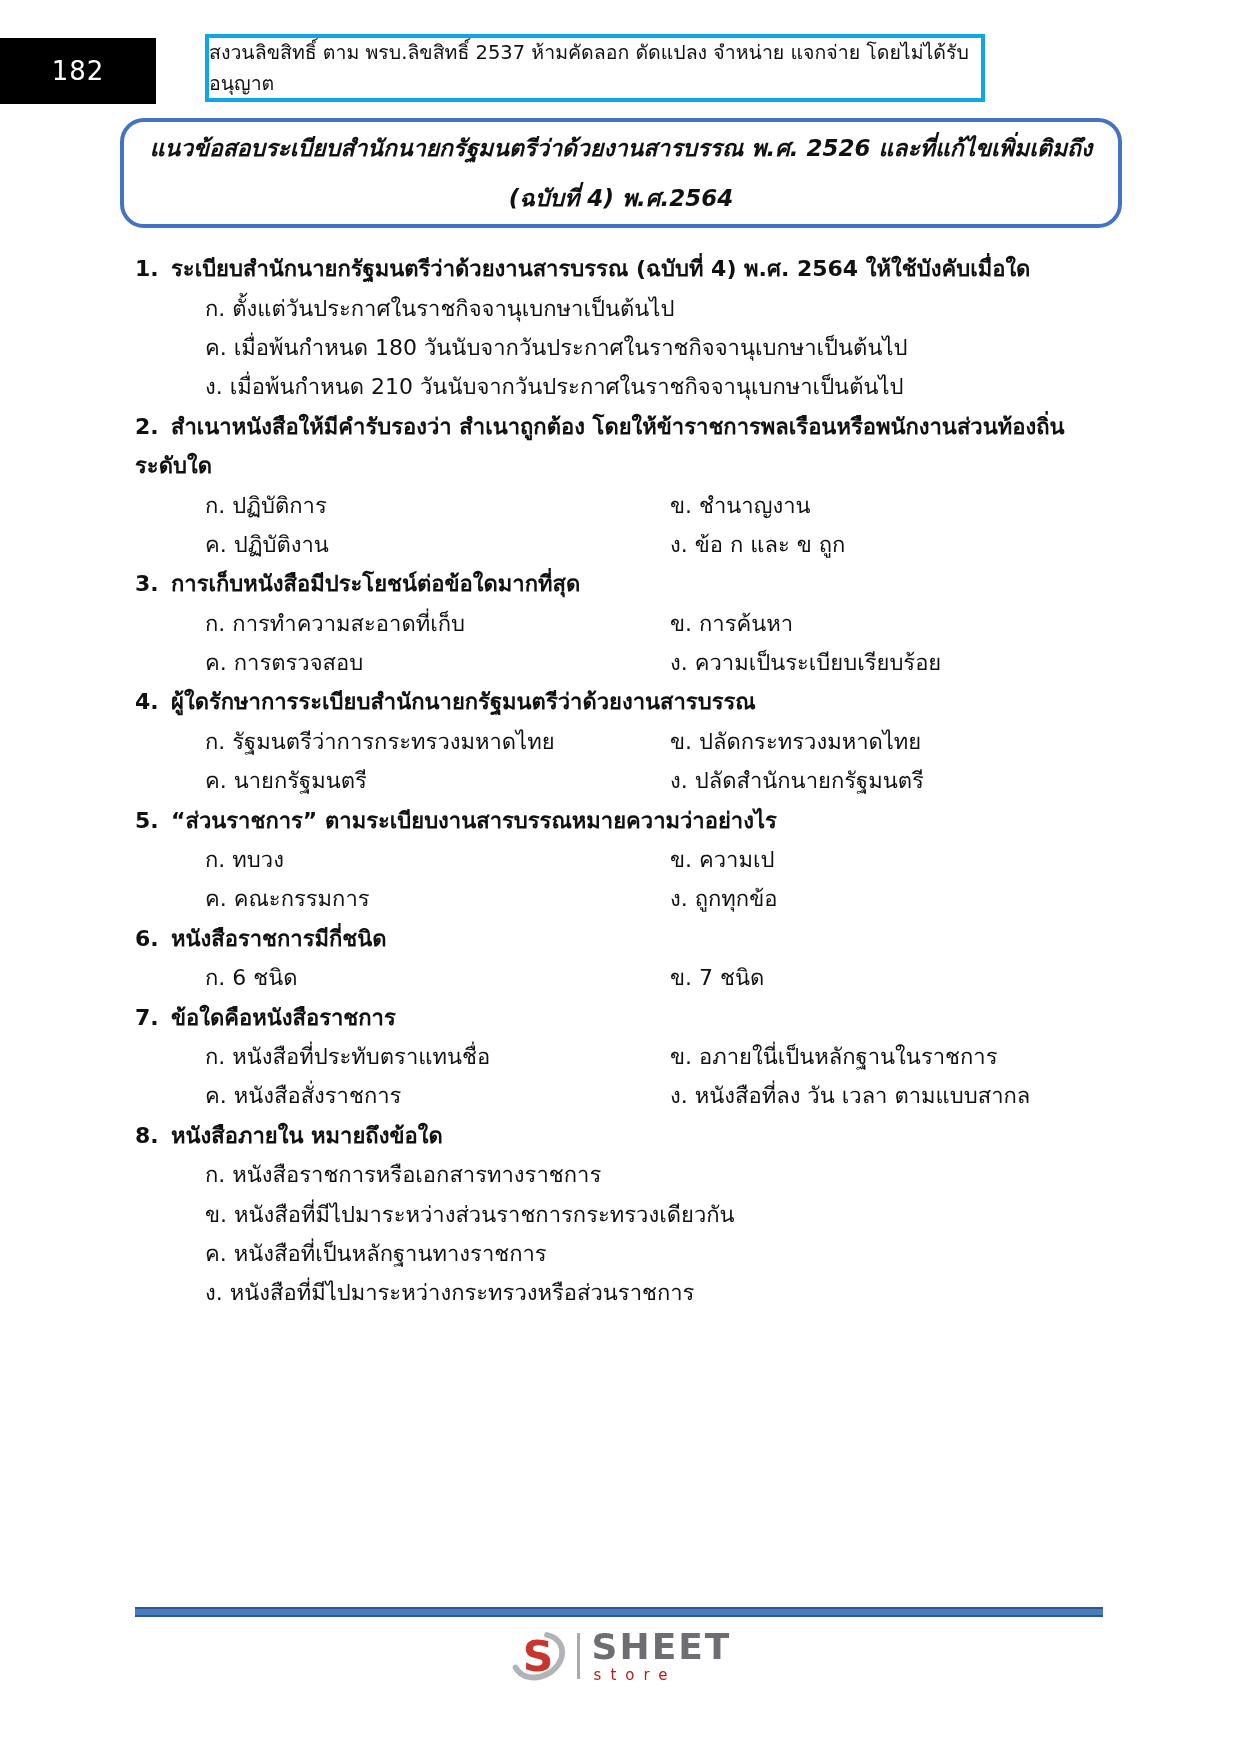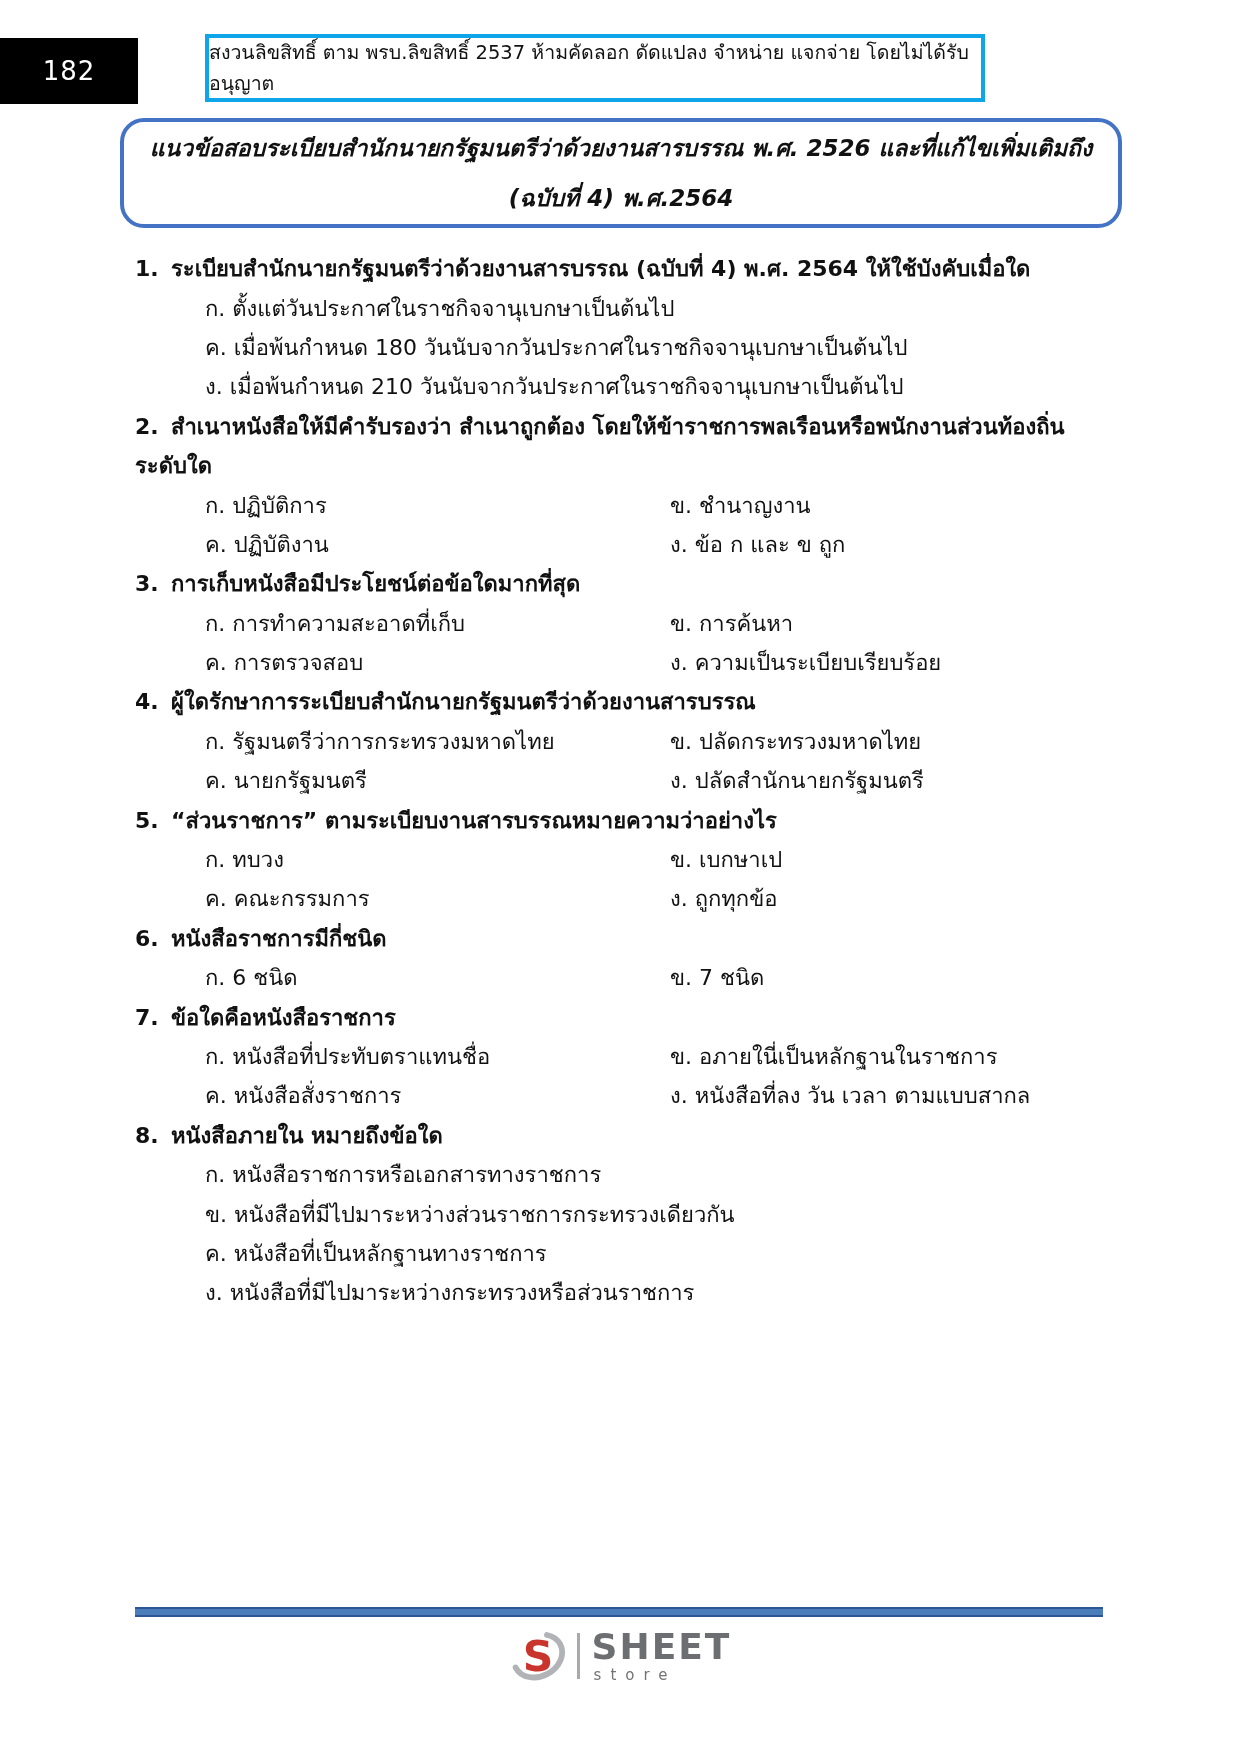--- a/index.html
+++ b/index.html
@@ -9,21 +9,21 @@
     margin:0 auto;
     background:#ffffff;
     font-family:"DejaVu Sans", sans-serif;
     color:#111111;
     overflow:hidden;
   }
 
   
   .page-num-box {
     position:absolute; left:0; top:38px;
-    width:138px; height:66px;
+    width:156px; height:66px;
     background:#000000;
     display:flex; align-items:center; justify-content:center;
     color:#ffffff; font-size:26px; letter-spacing:1px;
   }
   .copyright-box {
     position:absolute; left:205px; top:34px;
     width:772px; height:60px;
     border:4px solid #0ea5e9;
     display:flex; align-items:center; justify-content:center;
     font-size:19.5px;
@@ -70,21 +70,21 @@
   .brand-icon { width:58px; height:58px; }
   .brand-divider {
     width:3px; height:46px; background:#a7a9ac;
     margin:0 12px 0 10px;
   }
   .brand-text { display:flex; flex-direction:column; line-height:1; }
   .brand-name {
     color:#6d6e71; font-weight:bold; font-size:36px; letter-spacing:2px;
   }
   .brand-sub {
-    color:#737373; font-size:15px; letter-spacing:9px; margin-top:3px; padding-left:2px;
+    color:#b91c1c; font-size:15px; letter-spacing:9px; margin-top:3px; padding-left:2px;
   }
 </style>
 </head>
 <body>
 
 <div class="page">
 
   <div class="page-num-box">
     <span>182</span>
   </div>
@@ -146,21 +146,21 @@
       <div>ค. นายกรัฐมนตรี</div>
       <div>ง. ปลัดสำนักนายกรัฐมนตรี</div>
     </div>
 
     <div class="line q-head">
       <span class="q-num">5.</span>
       <span>“ส่วนราชการ” ตามระเบียบงานสารบรรณหมายความว่าอย่างไร</span>
     </div>
     <div class="line opt two">
       <div>ก. ทบวง</div>
-      <div>ข. เบกษาเป</div>
+      <div>ข. ความเป</div>
     </div>
     <div class="line opt two">
       <div>ค. คณะกรรมการ</div>
       <div>ง. ถูกทุกข้อ</div>
     </div>
 
     <div class="line q-head">
       <span class="q-num">6.</span>
       <span>หนังสือราชการมีกี่ชนิด</span>
     </div>

